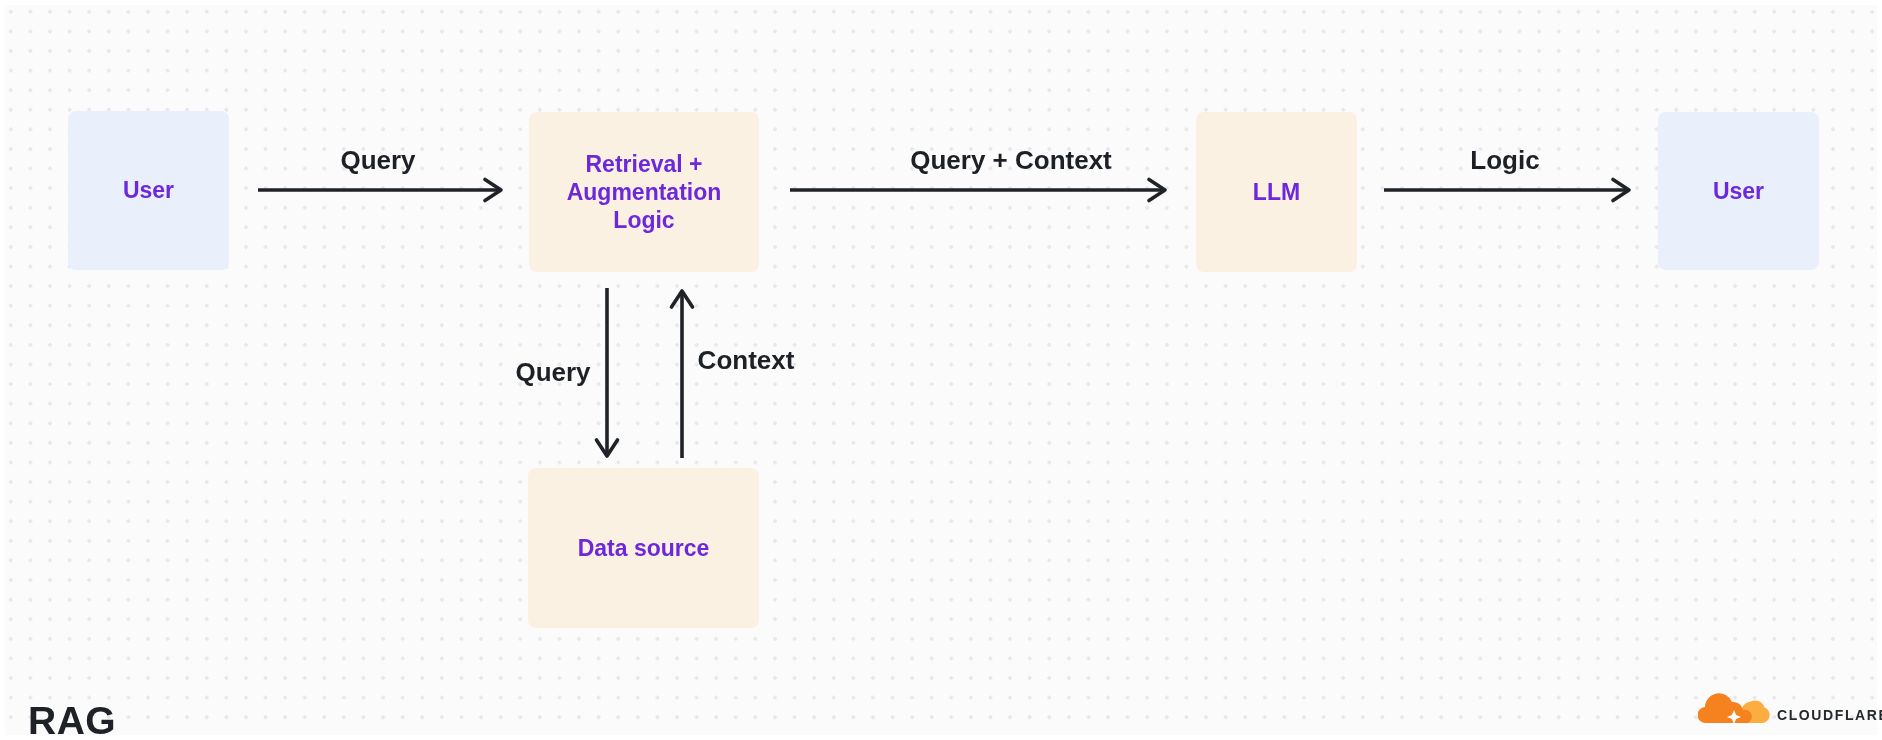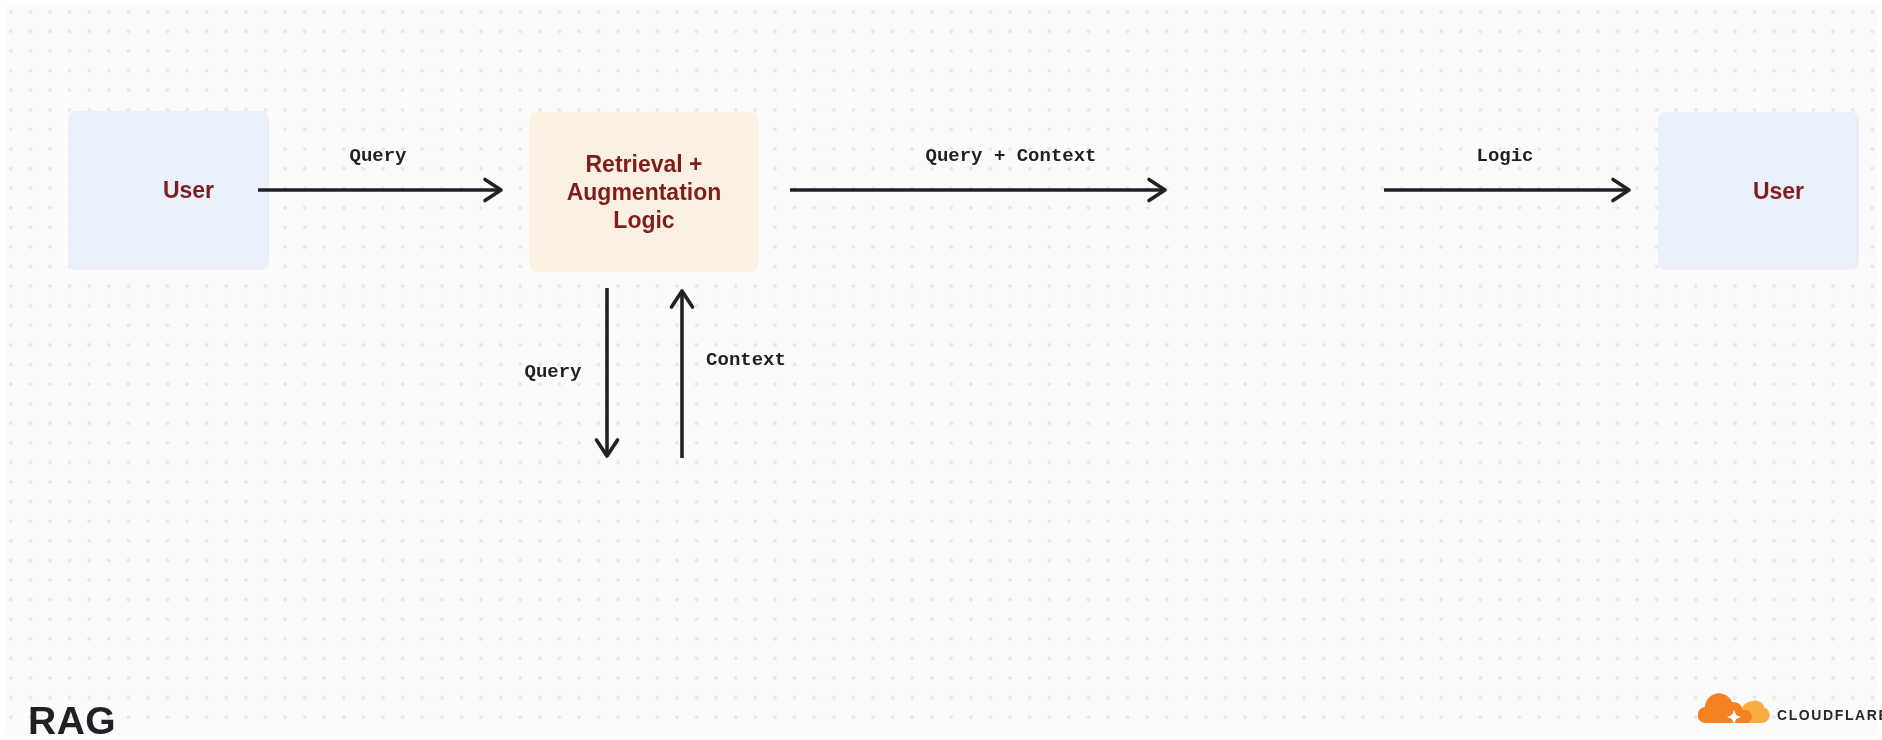--- a/index.html
+++ b/index.html
@@ -19,33 +19,32 @@
     background-image:radial-gradient(circle,#e8e8eb 1.7px,rgba(232,232,235,0) 1.9px);
     background-size:19.6px 19.6px;
     background-position:-4px -3px;
   }
   .node{
     position:absolute;
     display:flex;align-items:center;justify-content:center;
     border-radius:8px;
     text-align:center;
   }
-  .node.blue{background:#e9effb;padding-left:40px;}
+  .node.blue{background:#e9effb;}
   .node.peach{background:#fbf1e2;}
   .node-label{
-    font-size:23px;font-weight:700;color:#7f1d1d;
+    font-size:23px;font-weight:700;color:#6d28d9;
     line-height:1.22;
   }
   .node-label.wrap{max-width:170px;display:inline-block;}
   .edge-label{
     position:absolute;
     transform:translate(-50%,0);
-    font-size:19px;font-weight:700;color:#1d2024;
+    font-size:26px;font-weight:700;color:#1d2024;
     white-space:nowrap;
-    font-family:Liberation Mono, monospace;
   }
   .edge-label.vcenter{transform:translate(-50%,-50%);}
   .arrow{position:absolute;}
   .arrow svg{display:block;}
   .diagram-title{
     position:absolute;left:23px;top:694px;
     font-size:39px;font-weight:700;color:#1e2126;
     letter-spacing:0.5px;
   }
   .brand{
@@ -65,25 +64,31 @@
   <div class="canvas">
 
     <div class="node blue" style="left:63px;top:106px;width:161px;height:159px">
       <span class="node-label">User</span>
     </div>
 
     <div class="node peach" style="left:524px;top:107px;width:230px;height:160px">
       <span class="node-label wrap">Retrieval + Augmentation Logic</span>
     </div>
 
+    <div class="node peach" style="left:1191px;top:107px;width:161px;height:160px">
+      <span class="node-label">LLM</span>
+    </div>
 
     <div class="node blue" style="left:1653px;top:107px;width:161px;height:158px">
       <span class="node-label">User</span>
     </div>
 
+    <div class="node peach" style="left:523px;top:463px;width:231px;height:160px">
+      <span class="node-label">Data source</span>
+    </div>
 
     <div class="arrow" style="left:252px;top:168px">
       <svg width="248" height="34" viewBox="0 0 248 34">
         <line x1="1" y1="17" x2="242" y2="17" stroke="#1f2227" stroke-width="3.6"></line>
         <polyline points="228,6.5 244,17 228,27.5" fill="none" stroke="#1f2227" stroke-width="3.6" stroke-linecap="round" stroke-linejoin="round"></polyline>
       </svg>
     </div>
 
     <div class="arrow" style="left:784px;top:168px">
       <svg width="380" height="34" viewBox="0 0 380 34">

